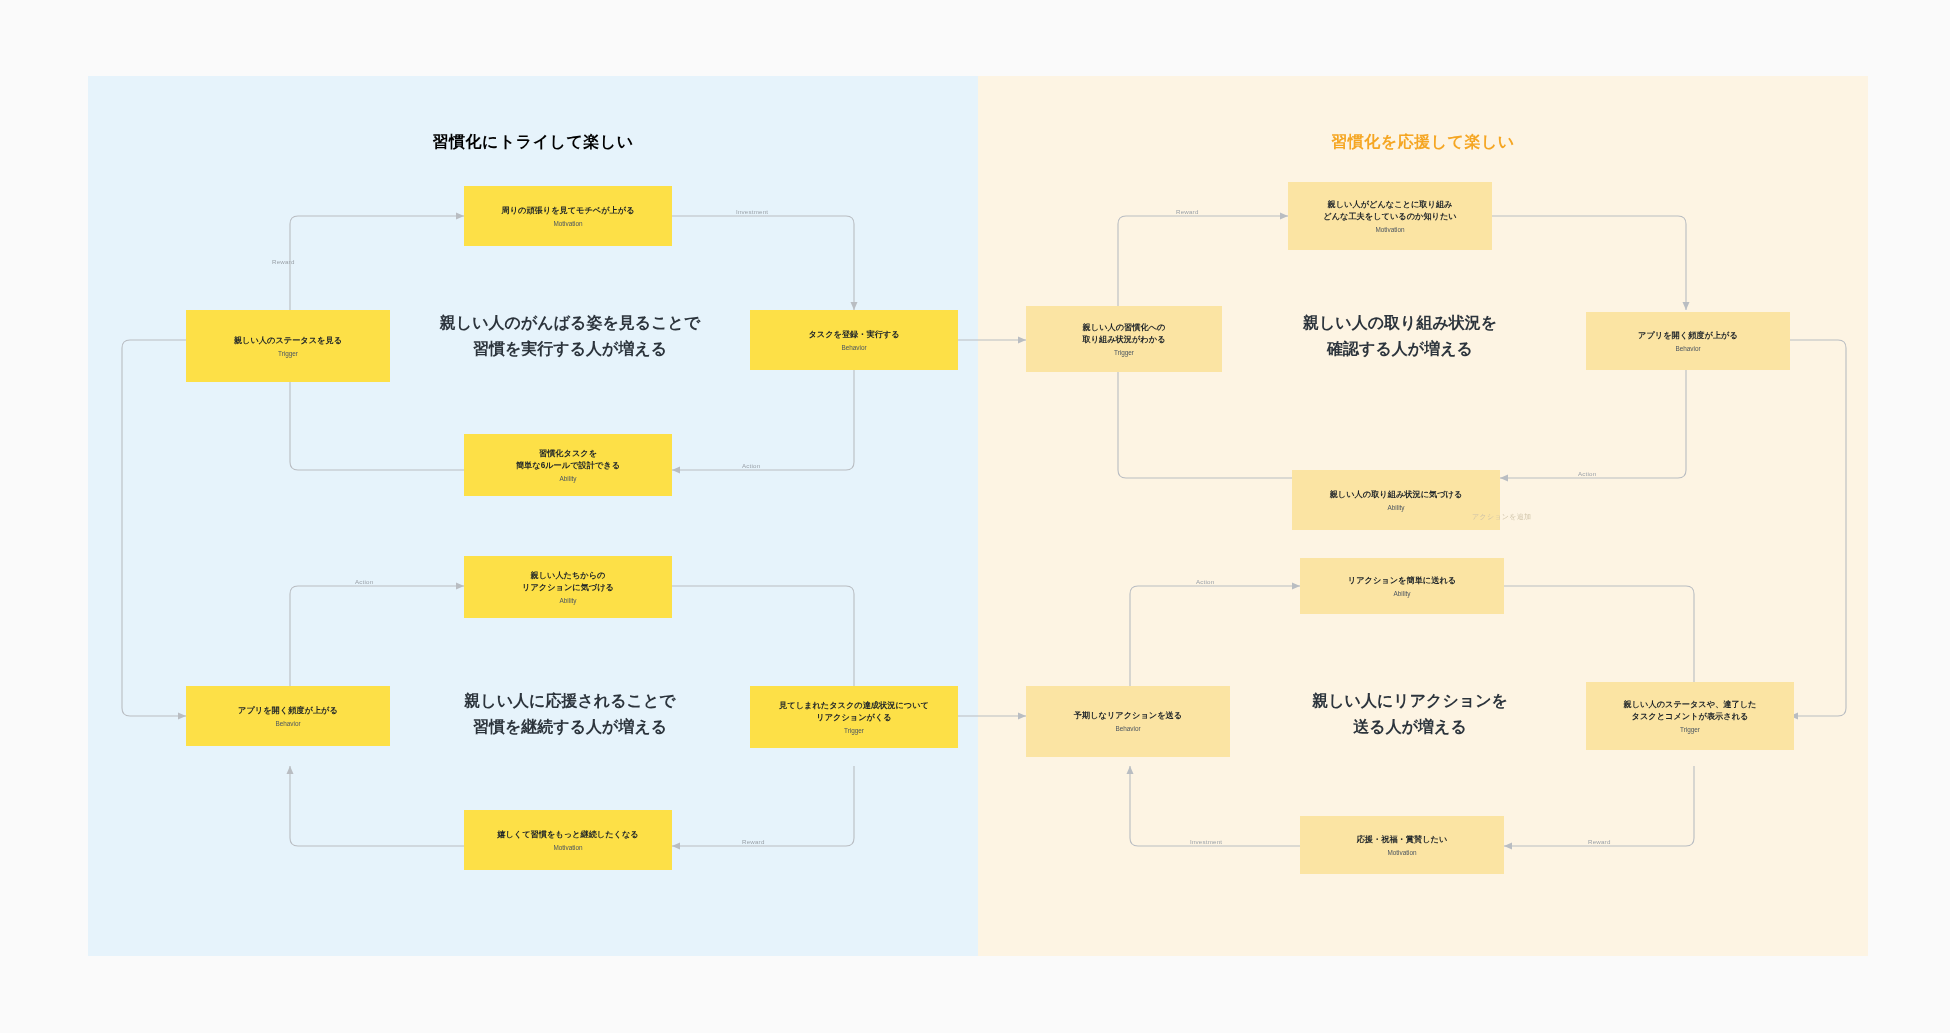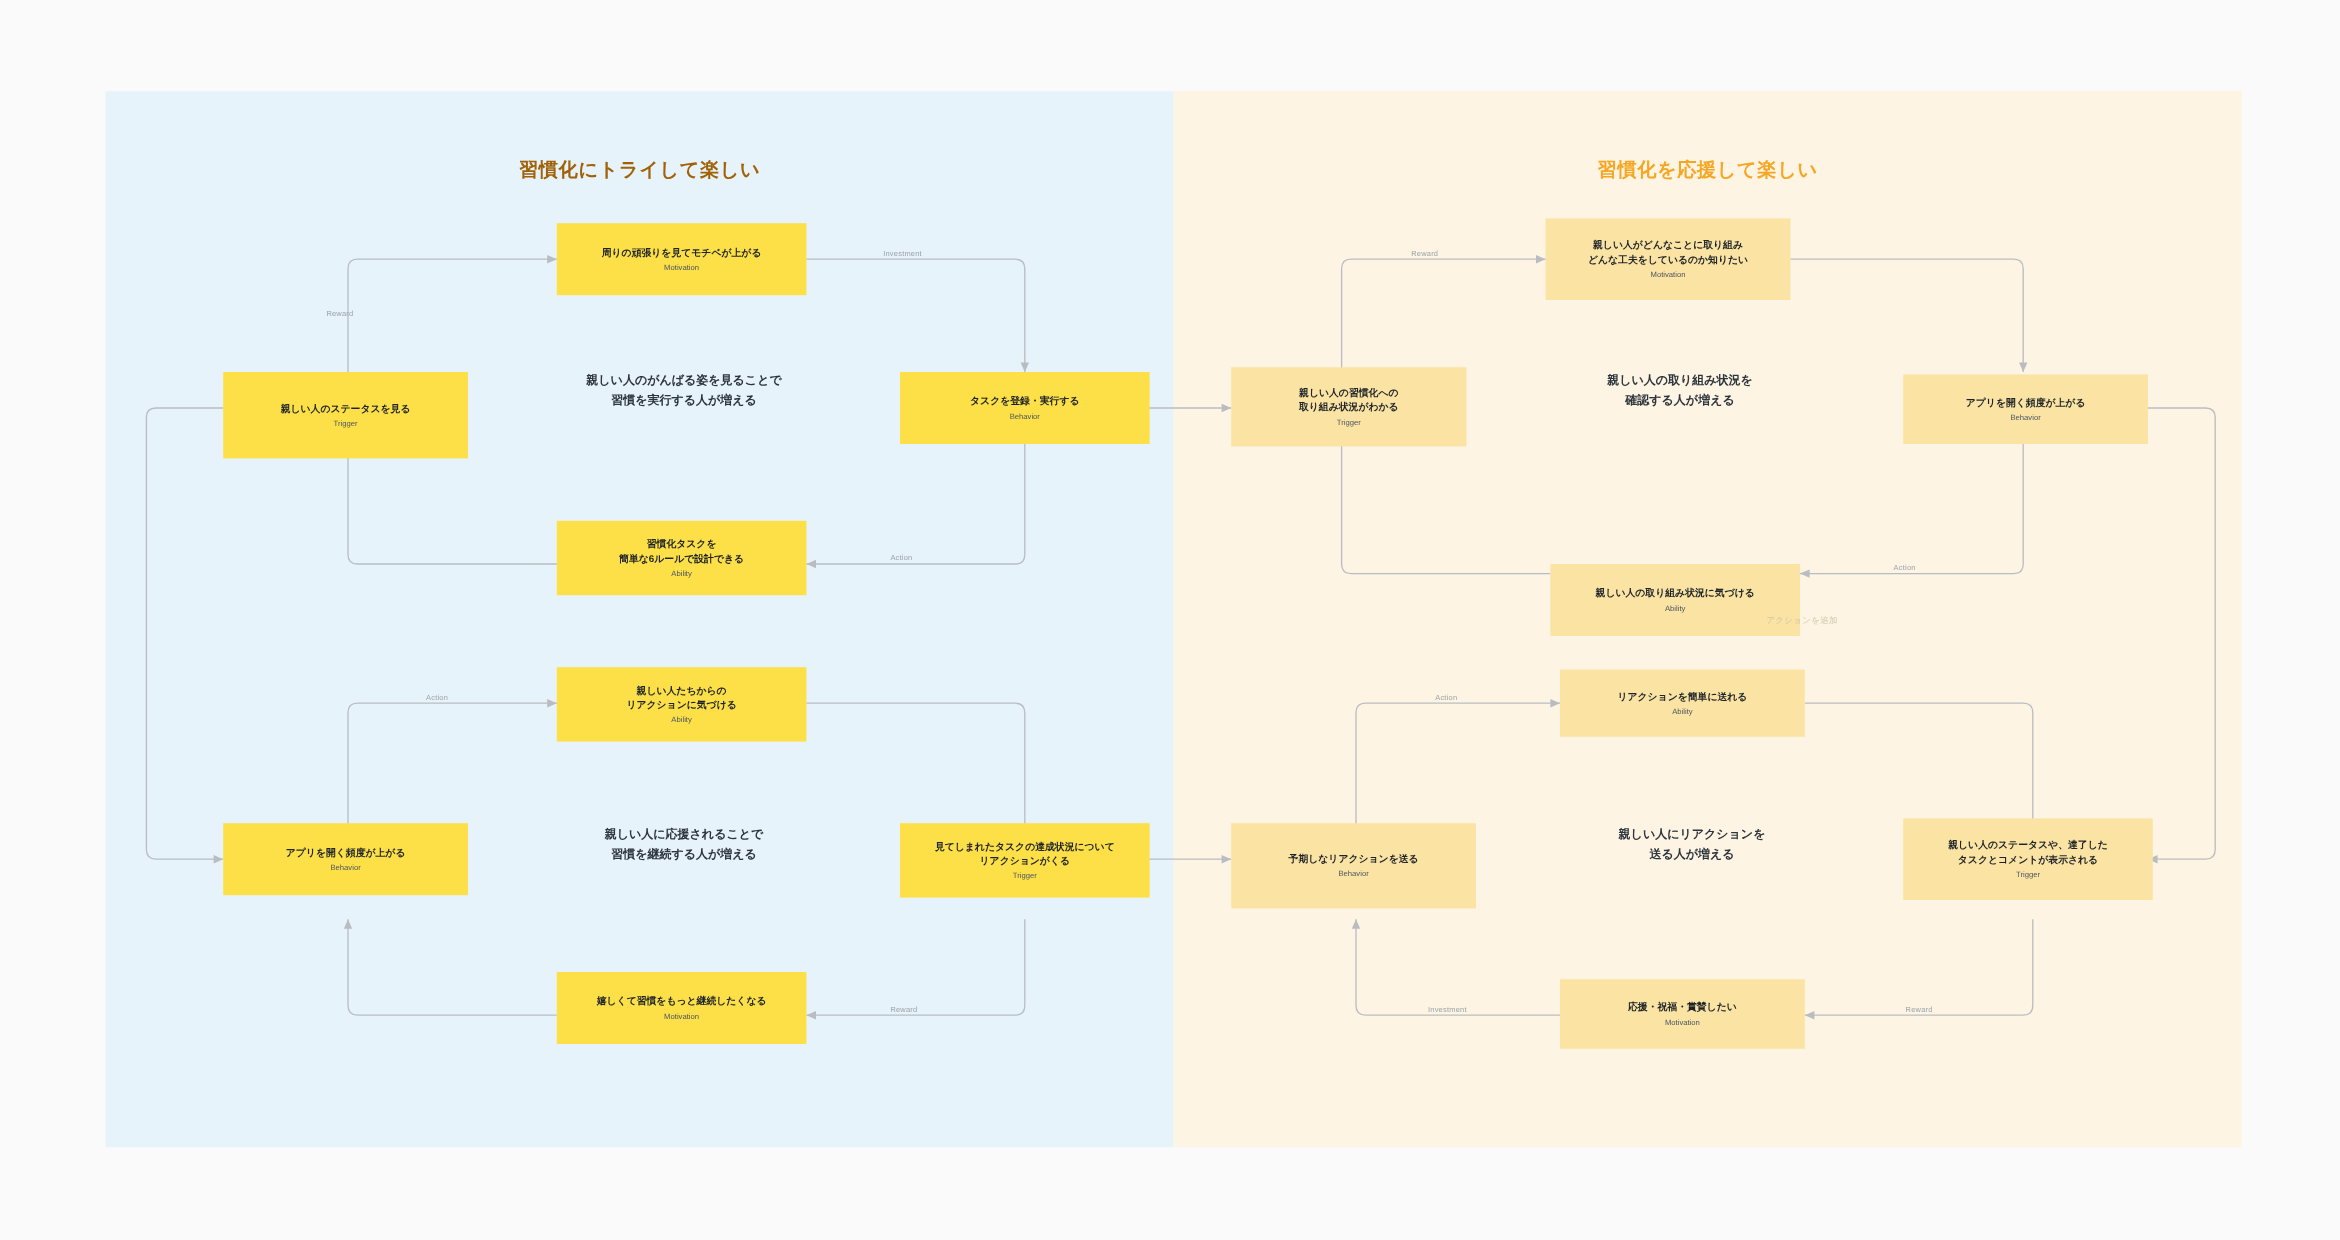--- a/index.html
+++ b/index.html
@@ -13,21 +13,21 @@
 
   .panel { position: absolute; top: 76px; height: 880px; }
   .panel.blue   { left: 88px;  width: 890px; background: #e6f3fb; }
   .panel.orange { left: 978px; width: 890px; background: #fdf4e3; }
 
   .panel-title {
     position: absolute; top: 56px; width: 100%;
     text-align: center; font-size: 16px; font-weight: 700;
     letter-spacing: .5px;
   }
-  .panel.blue   .panel-title { color: #a16207; }
+  .panel.blue   .panel-title { color: #000000; }
   .panel.orange .panel-title { color: #f5a623; }
 
   svg.wires { position: absolute; inset: 0; width: 1950px; height: 1033px; pointer-events: none; }
   svg.wires path { fill: none; stroke: #b9bdc2; stroke-width: 1.1; }
   svg.wires polygon { fill: #b9bdc2; }
 
   .node {
     position: absolute; display: flex; flex-direction: column;
     align-items: center; justify-content: center;
     text-align: center; padding: 6px 8px;
@@ -37,21 +37,21 @@
   .node .n-text {
     font-size: 8.2px; font-weight: 700; color: #1d2328;
     line-height: 1.45; white-space: pre-line;
   }
   .node .n-kind {
     font-size: 6.4px; color: #4b5560; margin-top: 3px; line-height: 1.2;
   }
 
   .loop-label {
     position: absolute; text-align: center;
-    font-size: 10px; font-weight: 700; color: #2c343c;
+    font-size: 16px; font-weight: 700; color: #2c343c;
     line-height: 1.65; white-space: pre-line;
   }
 
   .edge-label {
     position: absolute; font-size: 6.2px; color: #9aa1a8;
     background: transparent; letter-spacing: .2px;
   }
 
   .note {
     position: absolute; font-size: 7px; color: #cfc3a8; letter-spacing: .3px;

